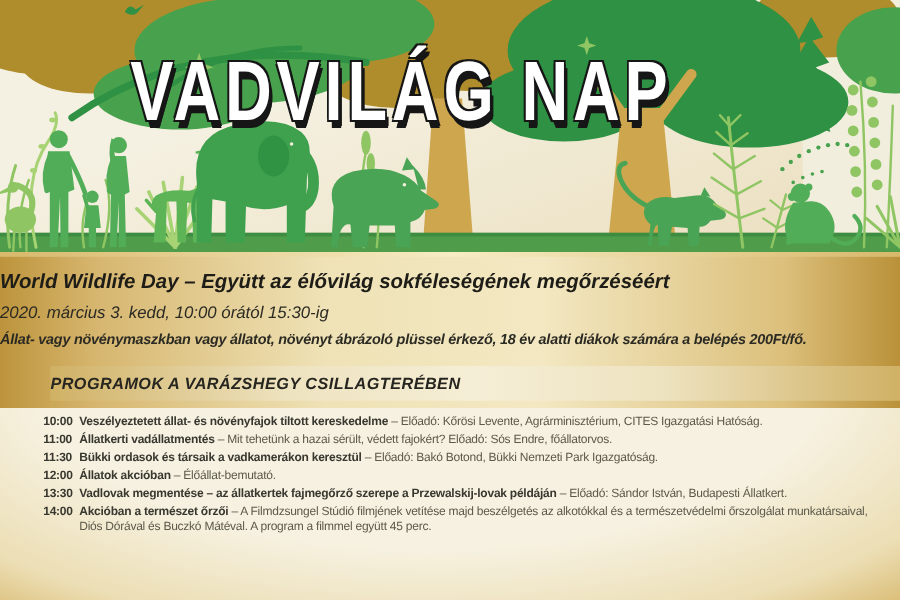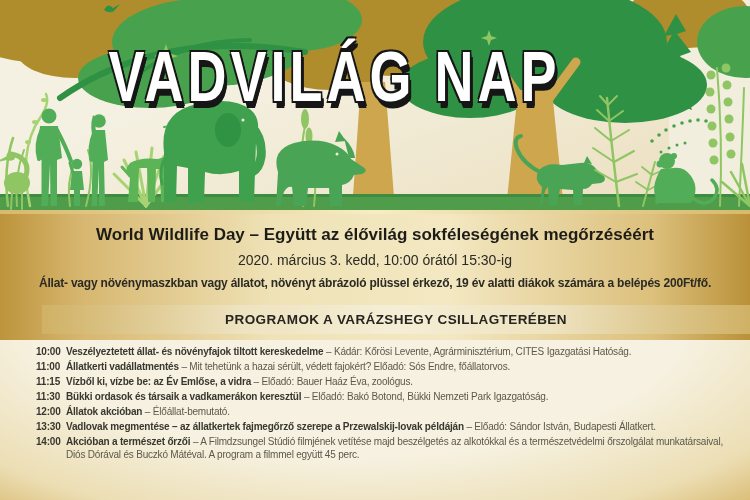--- a/index.html
+++ b/index.html
@@ -30,23 +30,24 @@
   svg .s-light{stroke:var(--light-green);fill:none;stroke-linecap:round}
   svg .s-pale{stroke:var(--pale-green);fill:none;stroke-linecap:round}
   svg .s-figure{stroke:var(--figure-green);fill:none;stroke-linecap:round}
   svg .s-eleph{stroke:var(--elephant-green);fill:none;stroke-linecap:round}
   svg .s-animal{stroke:var(--animal-green);fill:none;stroke-linecap:round}
   svg .s-goat{stroke:var(--goat-green);fill:none;stroke-linecap:round}
   svg .s-dark{stroke:var(--dark-green);fill:none;stroke-linecap:round}
   svg .s-tan{stroke:var(--trunk-tan);fill:none;stroke-linecap:round}
   
   .info-band{
-    width:750px;height:130px;text-align:center;
+    width:750px;height:130px;
     background:linear-gradient(90deg,#bd943c 0%,#d7b770 11%,#efe2b6 36%,#f3e8c2 60%,#dcc07c 87%,#ba9139 100%);
     color:#26251f;
+    font-style:italic;
   }
   .info-band::before{content:"";display:block;height:4px;
     background:linear-gradient(90deg,#d8b96c,#f7ecc4 50%,#d8b96c);}
   .subtitle{padding-top:11px;font-size:17px;font-weight:bold;color:#1d1c17;}
   .event-date{margin-top:7px;font-size:14px;color:#2b2a23;}
   .admission{margin-top:8px;font-size:12px;font-weight:bold;letter-spacing:-0.2px;color:#2b2a23;}
   .programs-header{
     margin-top:15px;height:29px;line-height:29px;
     font-size:13.5px;font-weight:bold;letter-spacing:0.4px;color:#26251f;
     background:linear-gradient(90deg,#d0b165 0%,#eee3c0 28%,#f5eed6 50%,#eee3c0 72%,#d0b165 100%);
@@ -241,40 +242,36 @@
           <circle cx="685" cy="143" r="1.5"></circle>
       </g>
     </svg>
 
     <h1 class="poster-title">VADVILÁG NAP</h1>
   </div>
 
   <div class="info-band">
     <div class="subtitle">World Wildlife Day – Együtt az élővilág sokféleségének megőrzéséért</div>
     <div class="event-date">2020. március 3. kedd, 10:00 órától 15:30-ig</div>
-    <div class="admission">Állat- vagy növénymaszkban vagy állatot, növényt ábrázoló plüssel érkező, 19 év alatti diákok számára a belépés 200Ft/fő.</div>
+    <div class="admission">Állat- vagy növénymaszkban vagy állatot, növényt ábrázoló plüssel érkező, 18 év alatti diákok számára a belépés 200Ft/fő.</div>
     <div class="programs-header">PROGRAMOK A VARÁZSHEGY CSILLAGTERÉBEN</div>
   </div>
 
   <div class="program-section" id="program-list">
     <div class="row">
       <span class="time">10:00</span>
-      <span class="desc"><b>Veszélyeztetett állat- és növényfajok tiltott kereskedelme</b><span> – Kádár: Kőrösi Levente, Agrárminisztérium, CITES Igazgatási Hatóság.</span></span>
+      <span class="desc"><b>Veszélyeztetett állat- és növényfajok tiltott kereskedelme</b><span> – Előadó: Kőrösi Levente, Agrárminisztérium, CITES Igazgatási Hatóság.</span></span>
     </div>
 
 
     <div class="row">
       <span class="time">11:00</span>
       <span class="desc"><b>Állatkerti vadállatmentés</b><span> – Mit tehetünk a hazai sérült, védett fajokért? Előadó: Sós Endre, főállatorvos.</span></span>
     </div>
 
-    <div class="row">
-      <span class="time">11:15</span>
-      <span class="desc"><b>Vízből ki, vízbe be: az Év Emlőse, a vidra</b><span> – Előadó: Bauer Haáz Éva, zoológus.</span></span>
-    </div>
 
     <div class="row">
       <span class="time">11:30</span>
       <span class="desc"><b>Bükki ordasok és társaik a vadkamerákon keresztül</b><span> – Előadó: Bakó Botond, Bükki Nemzeti Park Igazgatóság.</span></span>
     </div>
 
     <div class="row">
       <span class="time">12:00</span>
       <span class="desc"><b>Állatok akcióban</b><span> – Élőállat-bemutató.</span></span>
     </div>

